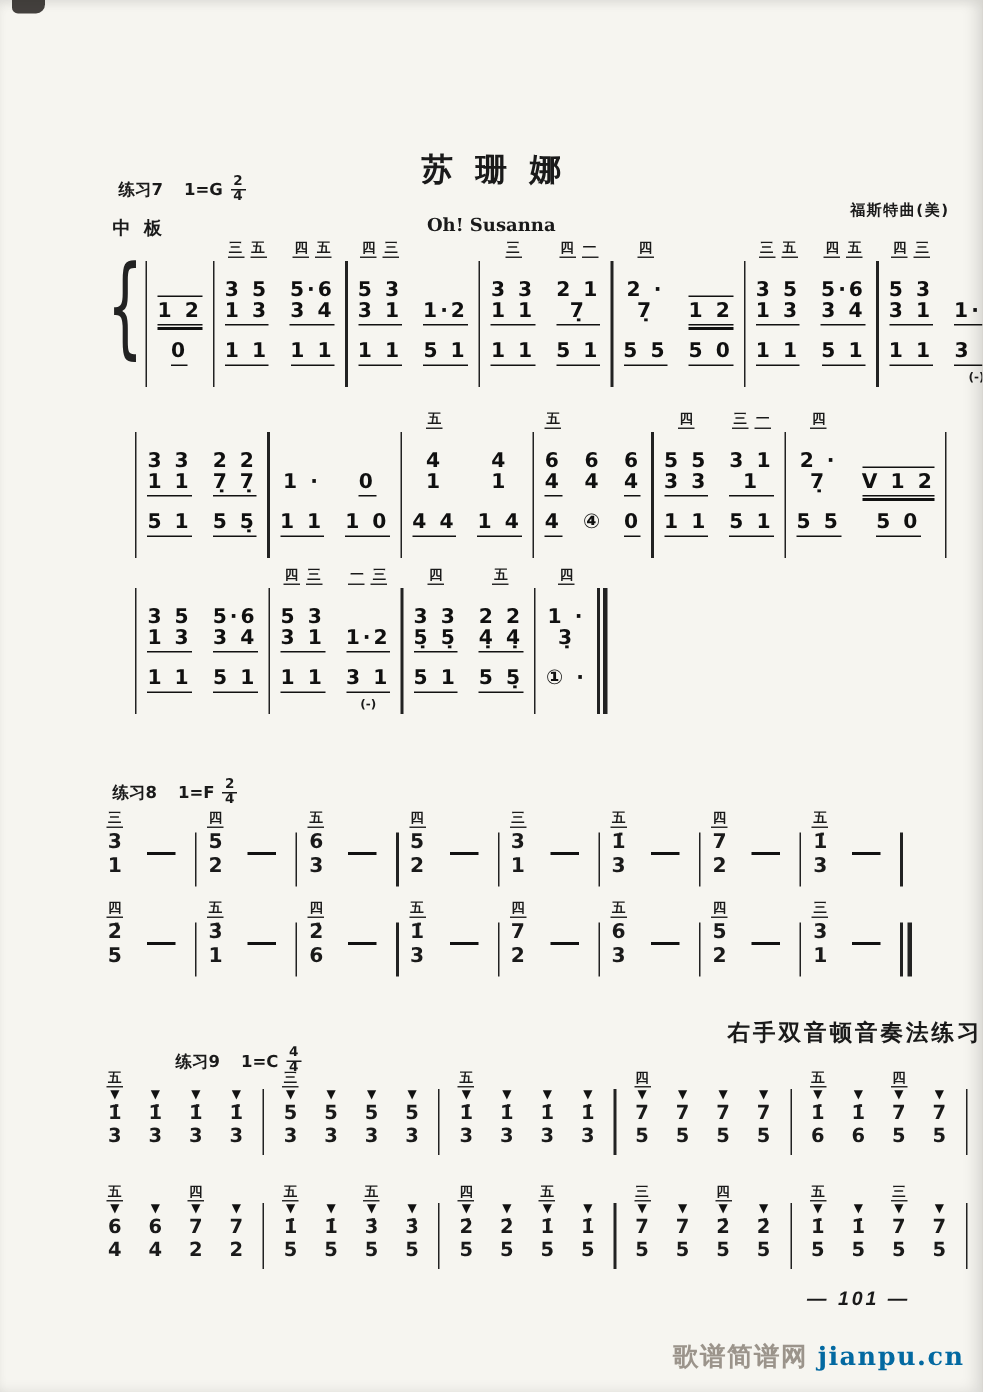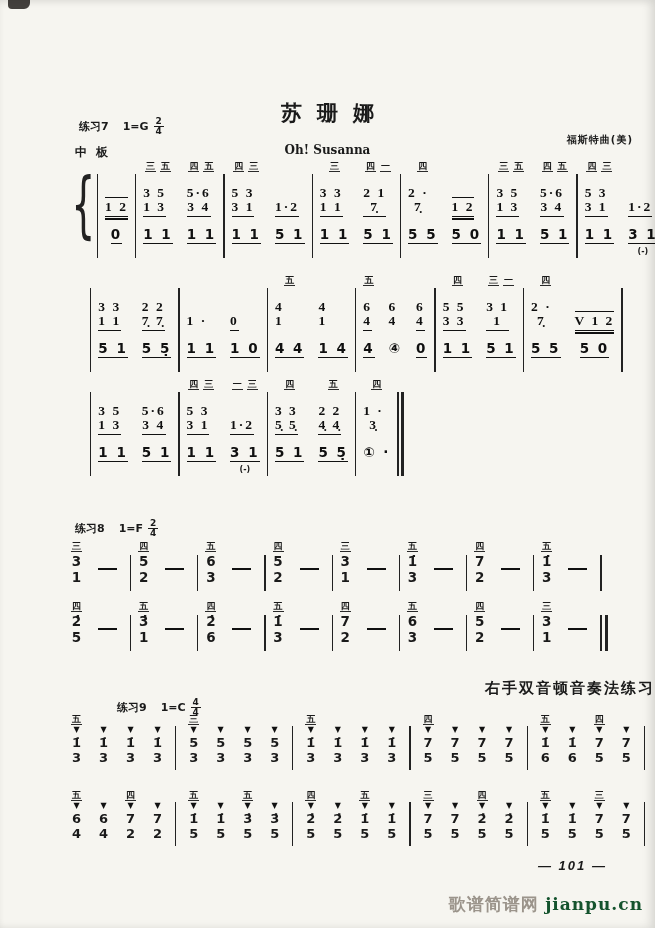--- a/index.html
+++ b/index.html
@@ -24,21 +24,21 @@
   .sec-title{left:0;right:0;text-align:center;font-weight:bold;}
   .sec-title.t8{font-size:17px;letter-spacing:10px;text-indent:10px;}
   .sec-title.t9{font-size:15px;letter-spacing:2px;text-indent:2px;}
 
   
   .sys{display:flex;align-items:flex-start;}
   .measure{display:flex;}
   .beat{display:flex;flex-direction:column;margin:0 7px;}
   .fing{height:12px;display:flex;justify-content:center;gap:4px;align-items:flex-start;}
   .fchar{font-size:9px;line-height:10px;font-weight:bold;border-bottom:1px solid #2a2a2a;padding:0 1px;}
-  .topv{height:47px;display:flex;flex-direction:column;align-items:flex-start;font-family:Liberation Serif, serif;}
+  .topv{height:47px;display:flex;flex-direction:column;align-items:center;}
   .stackwrap{margin-top:auto;display:flex;flex-direction:column;align-items:stretch;}
   .botv{margin-top:7px;display:flex;flex-direction:column;align-items:center;}
   .nline{font-size:13.5px;font-weight:bold;line-height:14px;letter-spacing:2px;
          white-space:pre;color:#101010;text-align:center;}
   .ulz{display:flex;flex-direction:column;height:6px;}
   .uline{height:1.3px;background:#111;margin-top:1.6px;}
   .overline{height:1.3px;background:#111;margin-bottom:2px;}
   .bsub{font-size:8px;line-height:9px;font-weight:bold;text-align:center;}
   .barline{width:1.3px;background:#222;height:84px;margin-top:13px;flex:none;}
   .barline.thick{width:3.5px;margin-left:2px;}
@@ -1346,15 +1346,15 @@
           <div class="e9nline">7</div>
           <div class="e9nline">5</div>
         </div>
       </div>
       <div class="e9bar"></div>
     </div>
 
   <div class="abs pagenum" style="top:858px;left:538px;">— 101 —</div>
   <div class="abs watermark" style="top:893px;right:12px;">
     <span class="wm-cn" style="color: rgb(155, 148, 139);">歌谱简谱网</span>
-    <span class="wm-en" style="color: #14532d;">jianpu.cn</span>
+    <span class="wm-en" style="color: #0369a1;">jianpu.cn</span>
   </div>
 </div>
 
 </body></html>

